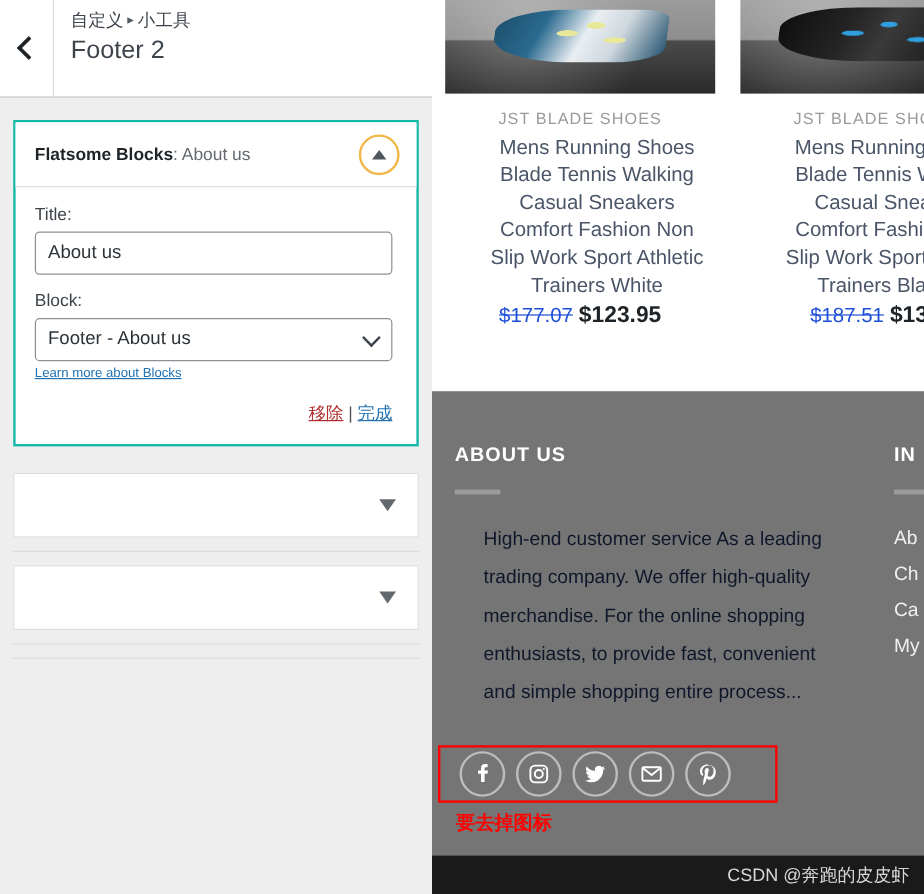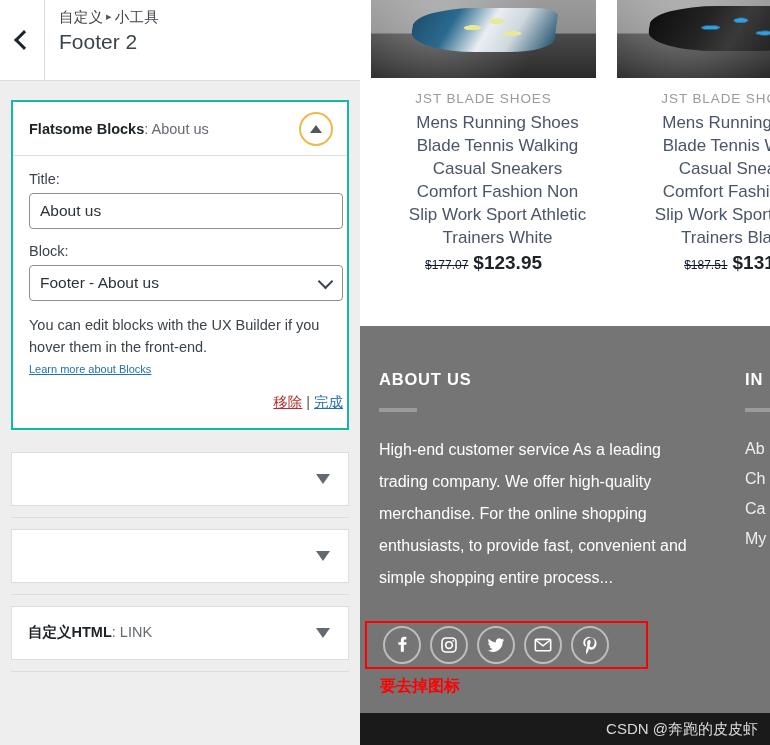--- a/index.html
+++ b/index.html
@@ -154,21 +154,21 @@
     top: 50%;
     transform: translateY(-50%);
     width: 0; height: 0;
     border-left: 7px solid transparent;
     border-right: 7px solid transparent;
     border-top: 10px solid #646970;
     cursor: pointer;
   }
 
   .widget-body {
-    padding: 15px 4px 16px 16px;
+    padding: 15px 20px 16px 16px;
   }
   .field-label {
     font-size: 14.5px;
     color: #3c434a;
     margin-bottom: 6px;
   }
   .text-input {
     width: 100%;
     height: 36px;
     border: 1px solid #8c8f94;
@@ -338,22 +338,22 @@
     line-height: 23px;
     margin-top: 5px;
     padding: 0 2px;
     margin-left: 28px;
   }
   .prod-price {
     margin-top: 3px;
     white-space: nowrap;
   }
   .price-old {
-    font-size: 12px;
-    color: #0f172a;
+    font-size: 17px;
+    color: #1d4ed8;
     text-decoration: line-through;
   }
   .price-new {
     font-size: 19px;
     color: #1d2327;
     font-weight: 700;
     margin-left: 5px;
   }
 
   
@@ -380,23 +380,24 @@
     white-space: nowrap;
   }
   .fcol-rule {
     width: 38px;
     height: 4px;
     background: #9b9b9b;
     margin-top: 19px;
   }
   .fcol-text {
     font-size: 16px;
-    color: #ffffff;
+    color: #0f172a;
     line-height: 32px;
     margin-top: 22px;
+    margin-left: 24px;
   }
   .flink {
     font-size: 16px;
     color: #efefef;
     line-height: 30px;
     white-space: nowrap;
     cursor: pointer;
   }
   .social-row {
     position: absolute;
@@ -487,21 +488,20 @@
         </div>
         <div class="widget-body">
           <div class="field-label">Title:</div>
           <input class="text-input" type="text" value="About us" style="">
           <div class="spacer-12"></div>
           <div class="field-label">Block:</div>
           <div class="select-wrap">
             <div class="select-box">Footer - About us</div>
             <span class="sel-chev"></span>
           </div>
-          <div class="help-text">You can edit blocks with the UX Builder if you hover them in the front-end.</div>
           <a class="help-link">Learn more about Blocks</a>
           <div class="widget-actions">
             <span class="act-remove">移除</span><span class="act-sep">|</span><span class="act-done">完成</span>
           </div>
         </div>
       </div>
 
       <div class="widget-gap"></div>
 
       <div class="widget-collapsed">
@@ -509,24 +509,20 @@
       </div>
 
       <div class="divider-line"></div>
 
       <div class="widget-collapsed">
         <span class="tri-down-sm"></span>
       </div>
 
       <div class="divider-line"></div>
 
-      <div class="widget-collapsed">
-        <div class="w-title"><span>自定义HTML</span><span class="w-inst">: </span><span class="w-inst">LINK</span></div>
-        <span class="tri-down-sm"></span>
-      </div>
 
       <div class="divider-line"></div>
 
     </div>
   </div>
 
   <div class="preview">
 
     <div class="products-strip">
 

